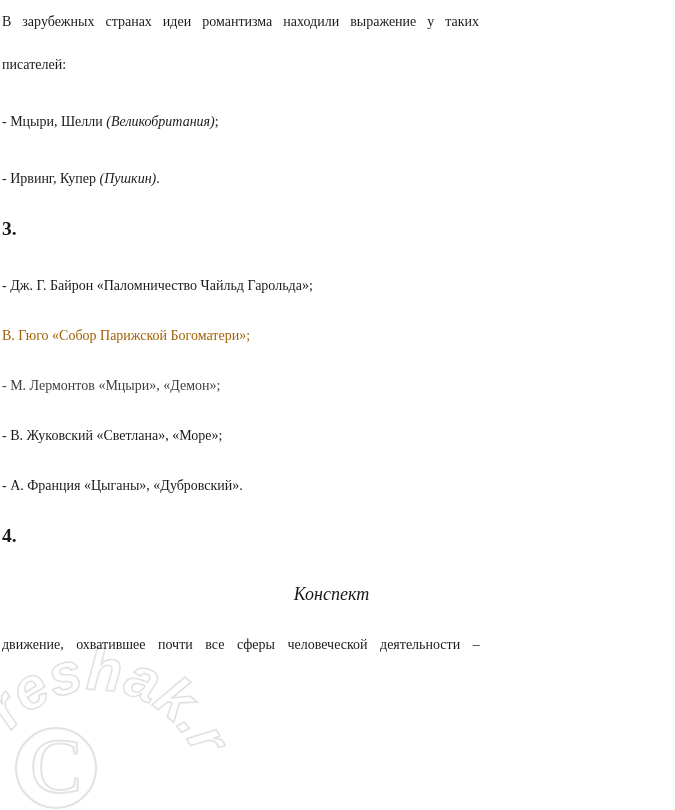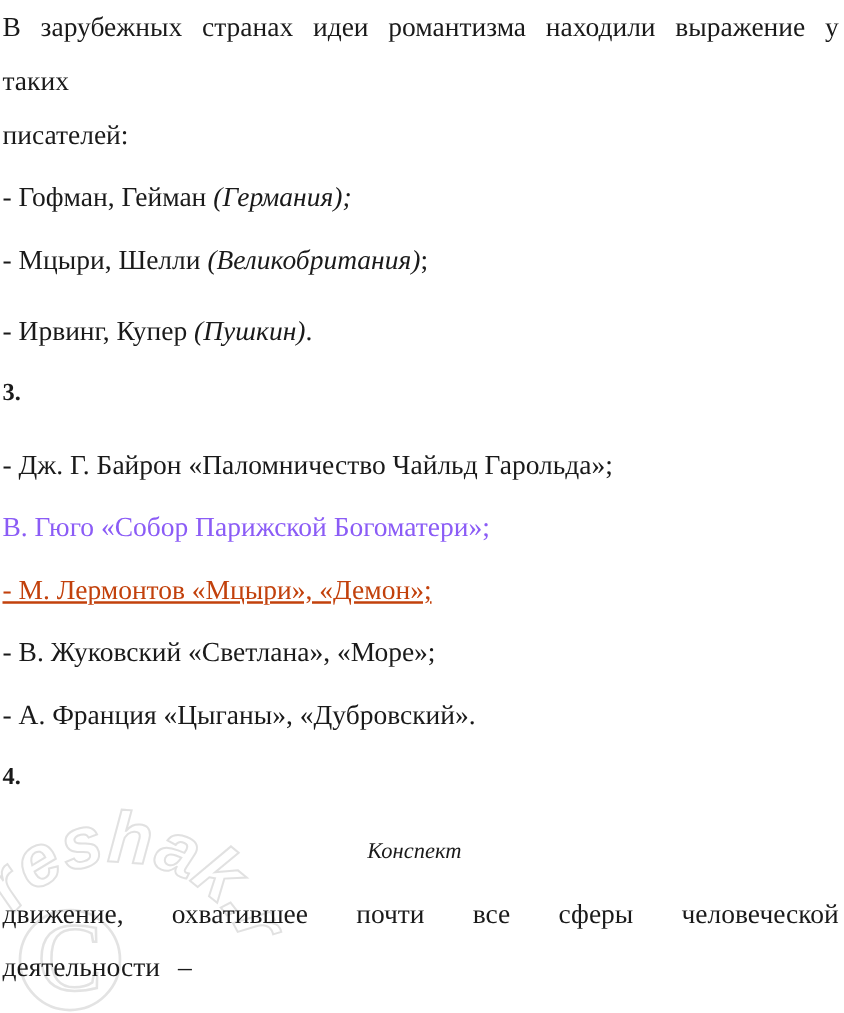--- a/index.html
+++ b/index.html
@@ -35,42 +35,42 @@
     z-index: 0;
     opacity: 0.55;
   }
 
   
   #content {
     position: relative;
     z-index: 2;
   }
   .line {
-    font-size: 22px;
+    font-size: 14px;
     line-height: 43px;
     margin: 0;
     white-space: nowrap;
   }
   .num-heading {
     font-size: 19.5px;
     line-height: 43px;
     margin: 0;
     font-weight: bold;
   }
   .centered {
     font-size: 18px;
     line-height: 43px;
     margin: 0;
     text-align: center;
     font-style: italic;
     padding-right: 10px;
   }
   .it { font-style: italic; }
-  .faint { color: #8b5cf6; }
-  .faint2 { color: #c2410c; text-decoration: underline; }
+  .faint { color: #a16207; }
+  .faint2 { color: #404040; }
 
   .spacer-sm { height: 7px; }
   .spacer-md { height: 16px; }
 
   
   .wide-just {
     text-align: justify;
     text-align-last: left;
     word-spacing: 7.5px;
   }
@@ -91,21 +91,20 @@
     <text x="62" y="152" text-anchor="middle" font-family="&quot;Liberation Serif&quot;, serif" font-size="78" fill="none" stroke="#cdcdcd" stroke-width="2">C</text>
   </svg>
 
   <div id="content">
 
     <p class="line wide-just" style="white-space:normal;">В зарубежных странах идеи романтизма находили выражение у таких</p>
     <p class="line">писателей:</p>
 
     <div class="spacer-sm"></div>
 
-    <p class="line"><span>- Гофман, Гейман </span><span class="it">(Германия);</span><span></span></p>
 
     <div class="spacer-sm"></div>
 
     <p class="line"><span>- Мцыри, Шелли </span><span class="it">(Великобритания)</span><span>;</span></p>
 
     <div class="spacer-sm"></div>
 
 
     <div class="spacer-sm"></div>
 

